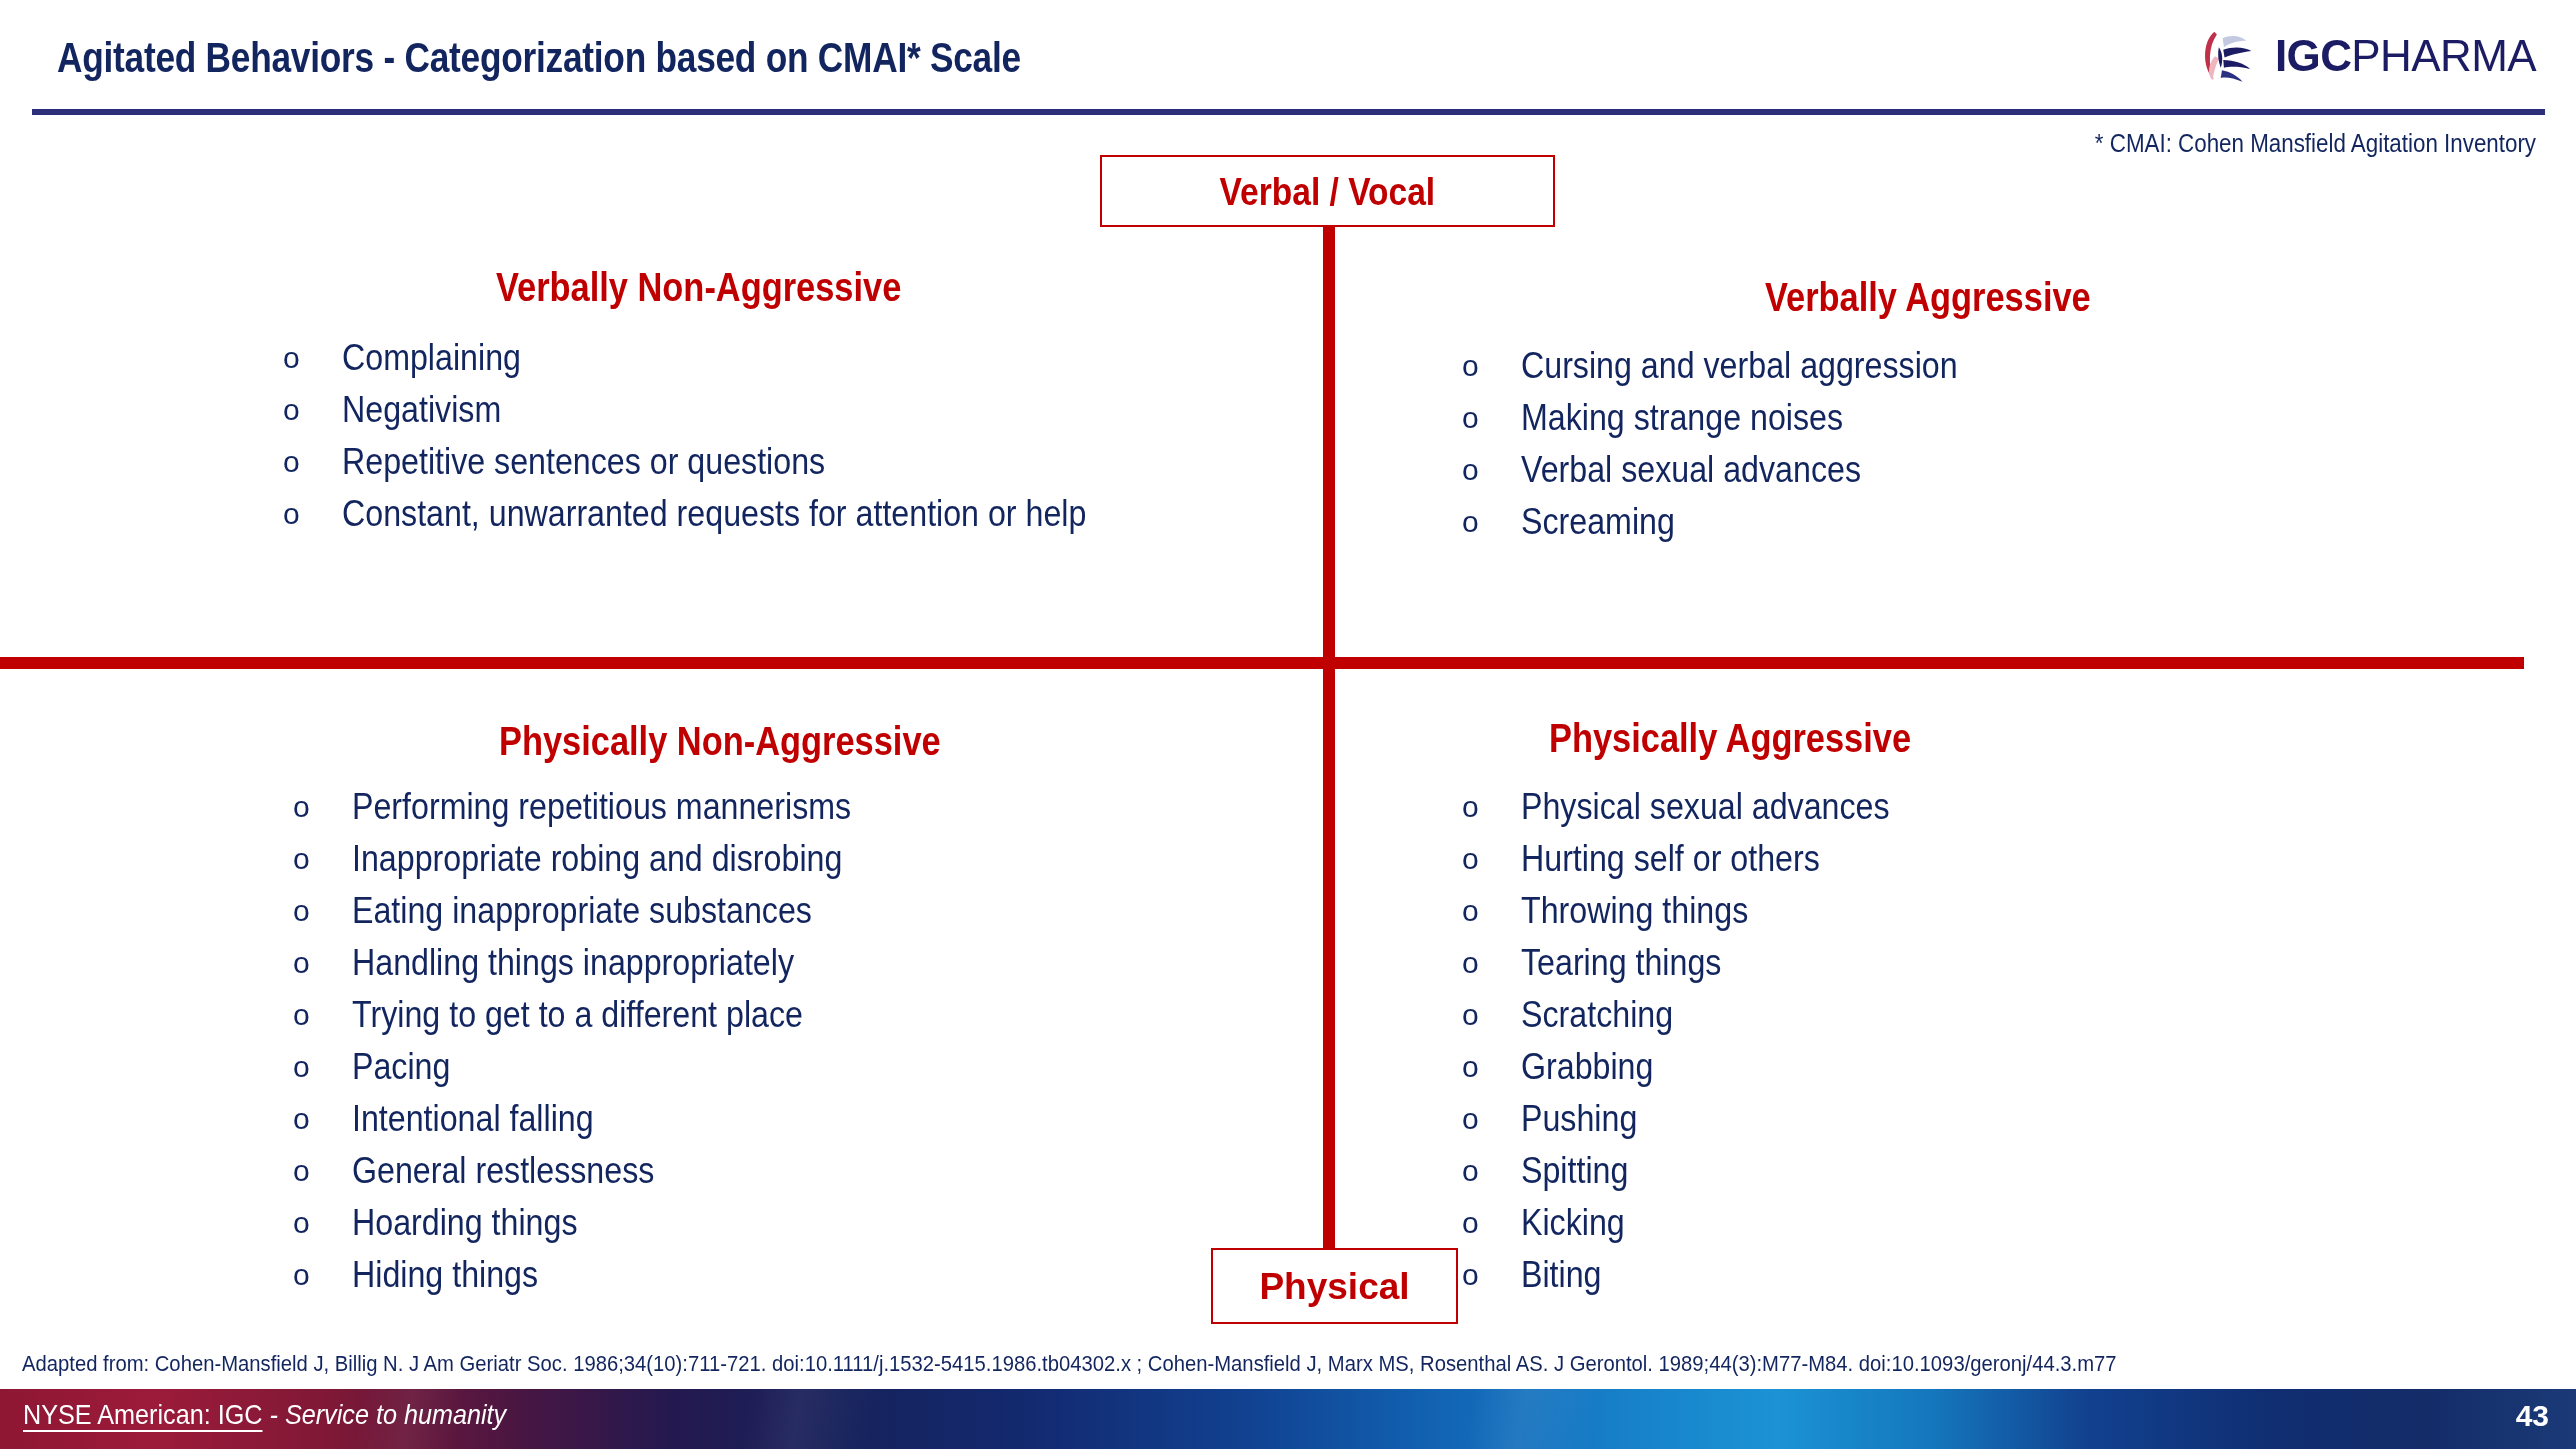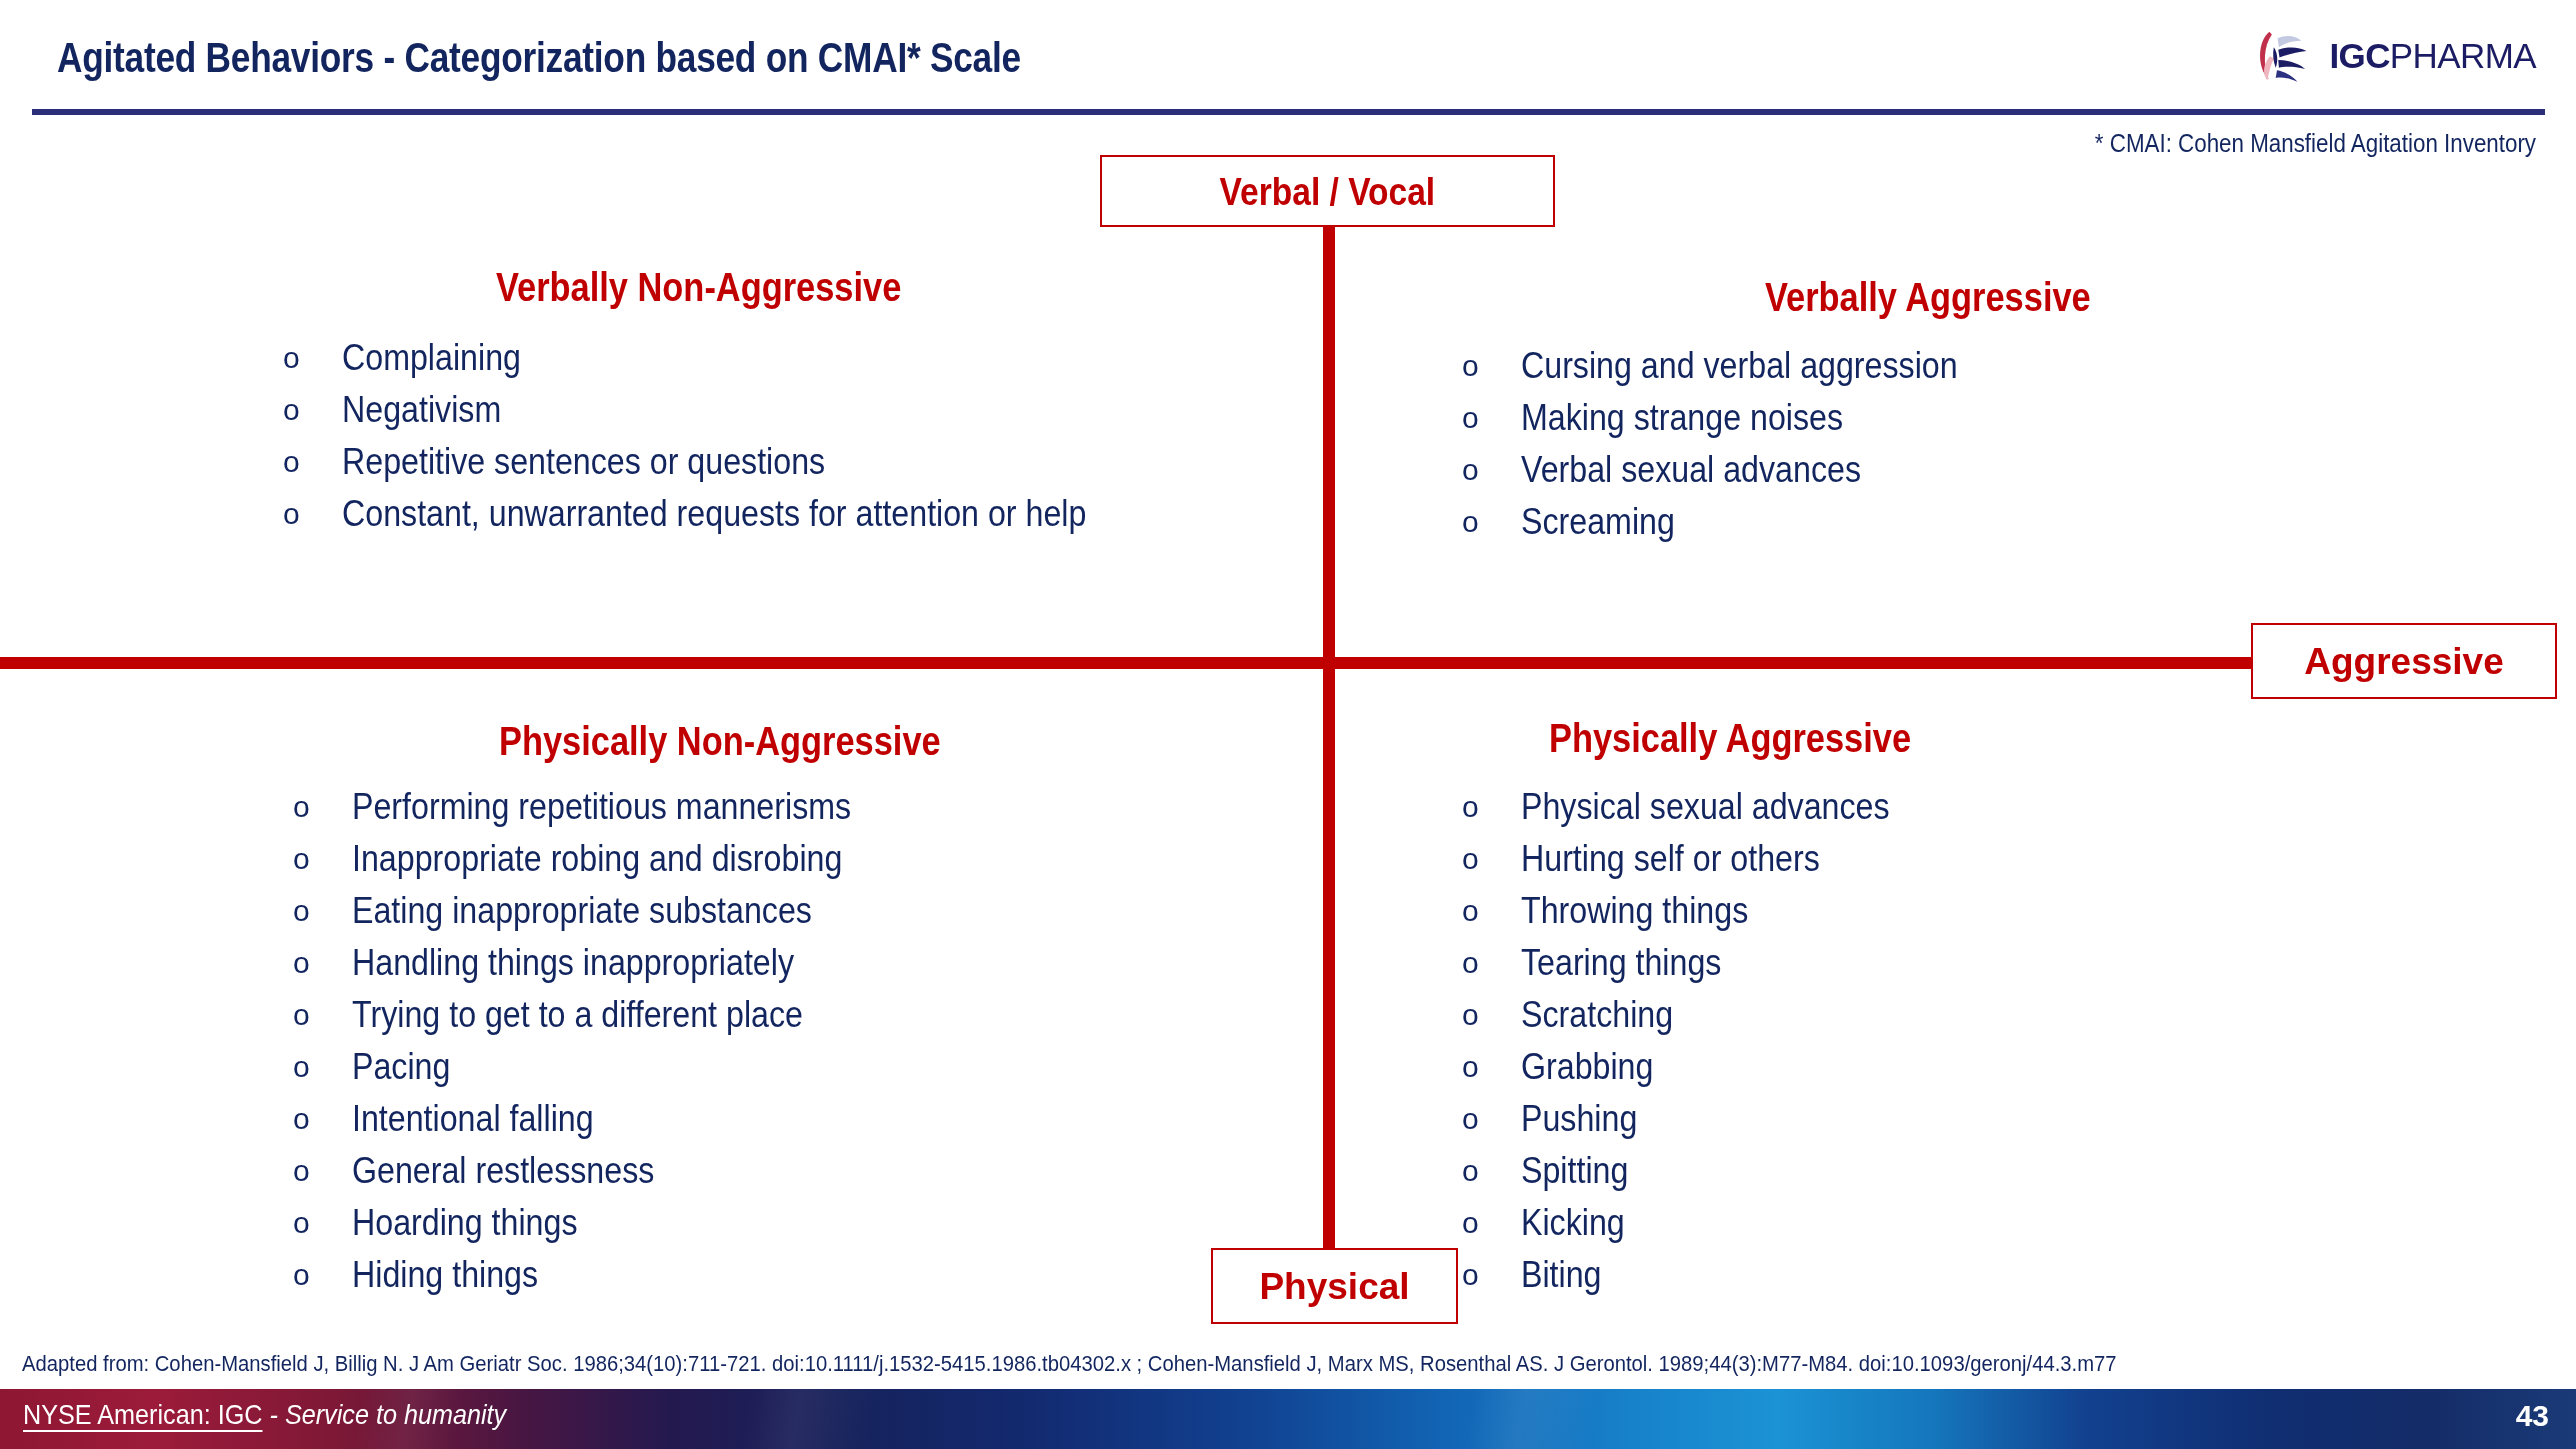--- a/index.html
+++ b/index.html
@@ -48,21 +48,21 @@
     position: absolute;
     right: 40px;
     top: 28px;
     height: 55px;
     display: flex;
     align-items: center;
     gap: 2.6px;
   }
   .logo-mark { width: 77px; height: 55px; display:block; }
   .logo-word {
-    font-size: 35px;
+    font-size: 44px;
     line-height: 1;
     color: #1b1c63;
     white-space: nowrap;
     letter-spacing: -0.6px;
   }
   .logo-word .igc { font-weight: bold; }
   .logo-word .pharma { font-weight: normal; }
 
   .footnote-star {
     position: absolute;
@@ -273,23 +273,20 @@
   </div>
 
   <div class="footnote-star">* CMAI: Cohen Mansfield Agitation Inventory</div>
 
   <div class="axis-h"></div>
   <div class="axis-v"></div>
 
   <div class="axis-box" id="box-verbal">
     <span>Verbal / Vocal</span>
   </div>
-  <div class="axis-box" id="box-aggr">
-    <span>Aggressive</span>
-  </div>
   <div class="axis-box" id="box-physical">
     <span>Physical</span>
   </div>
 
   <div class="quad-title" id="qt-vna">Verbally Non-Aggressive</div>
   <div class="quad-title" id="qt-va">Verbally Aggressive</div>
   <div class="quad-title" id="qt-pna">Physically Non-Aggressive</div>
   <div class="quad-title" id="qt-pa">Physically Aggressive</div>
 
   <ul class="bullets" id="list-vna">

